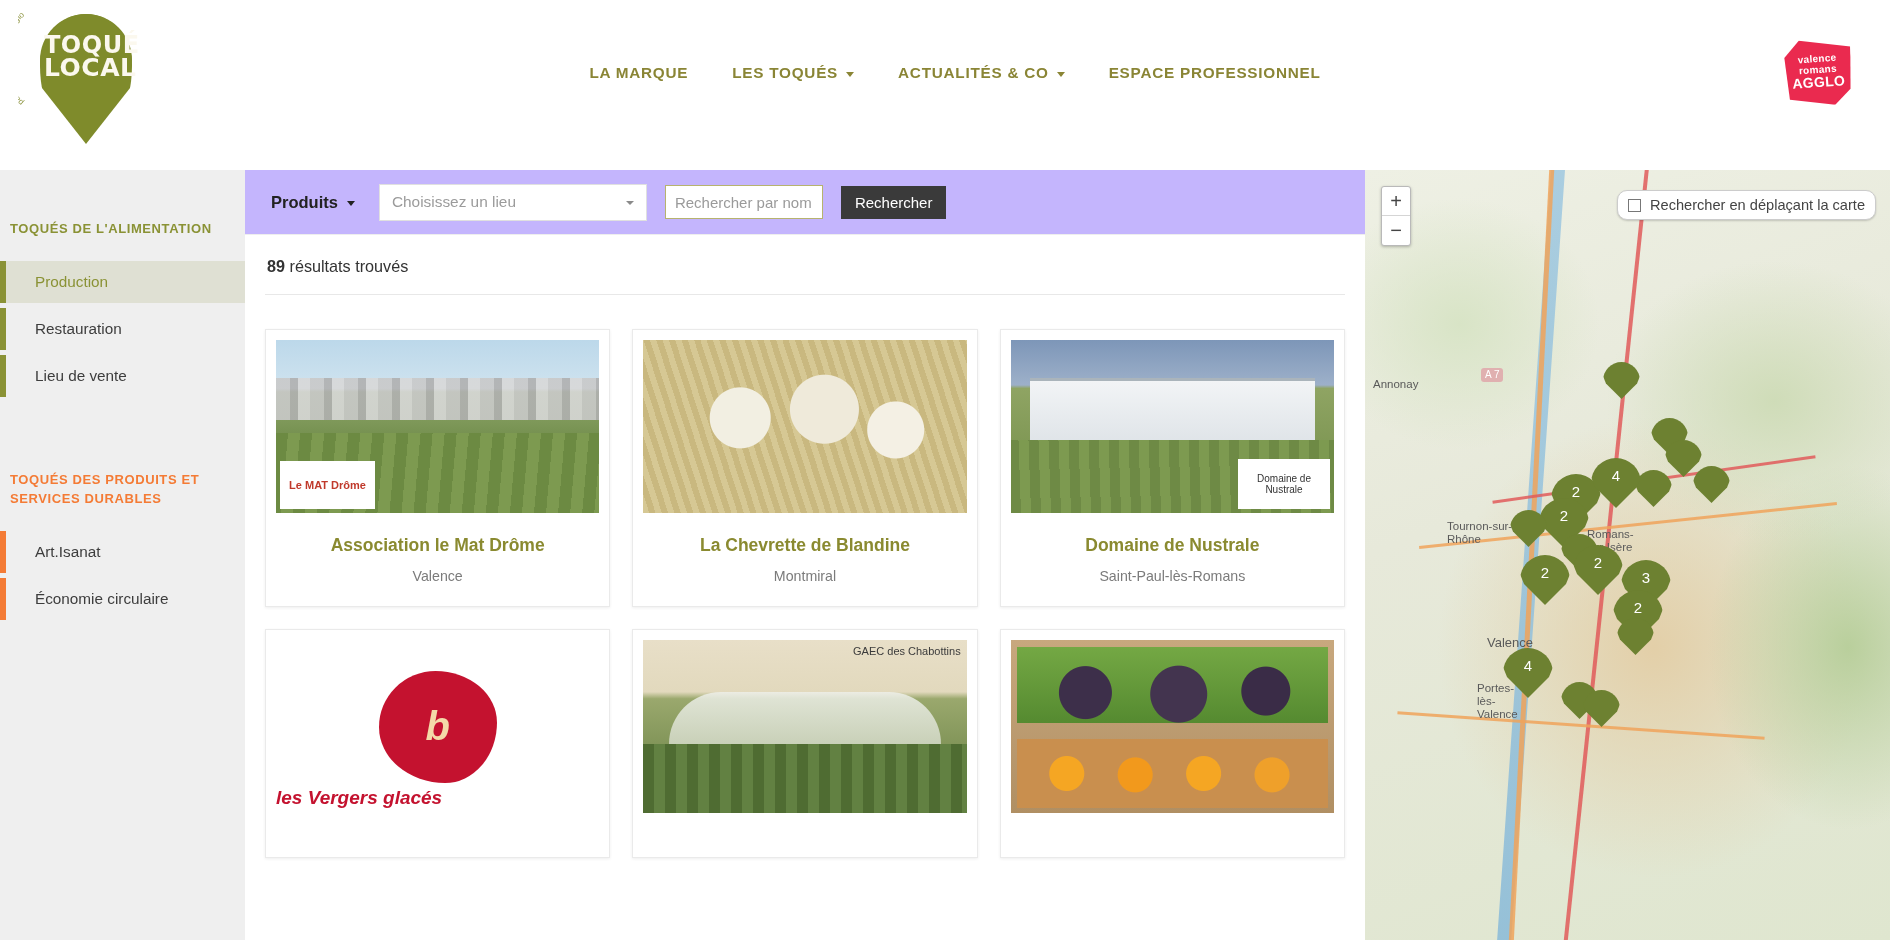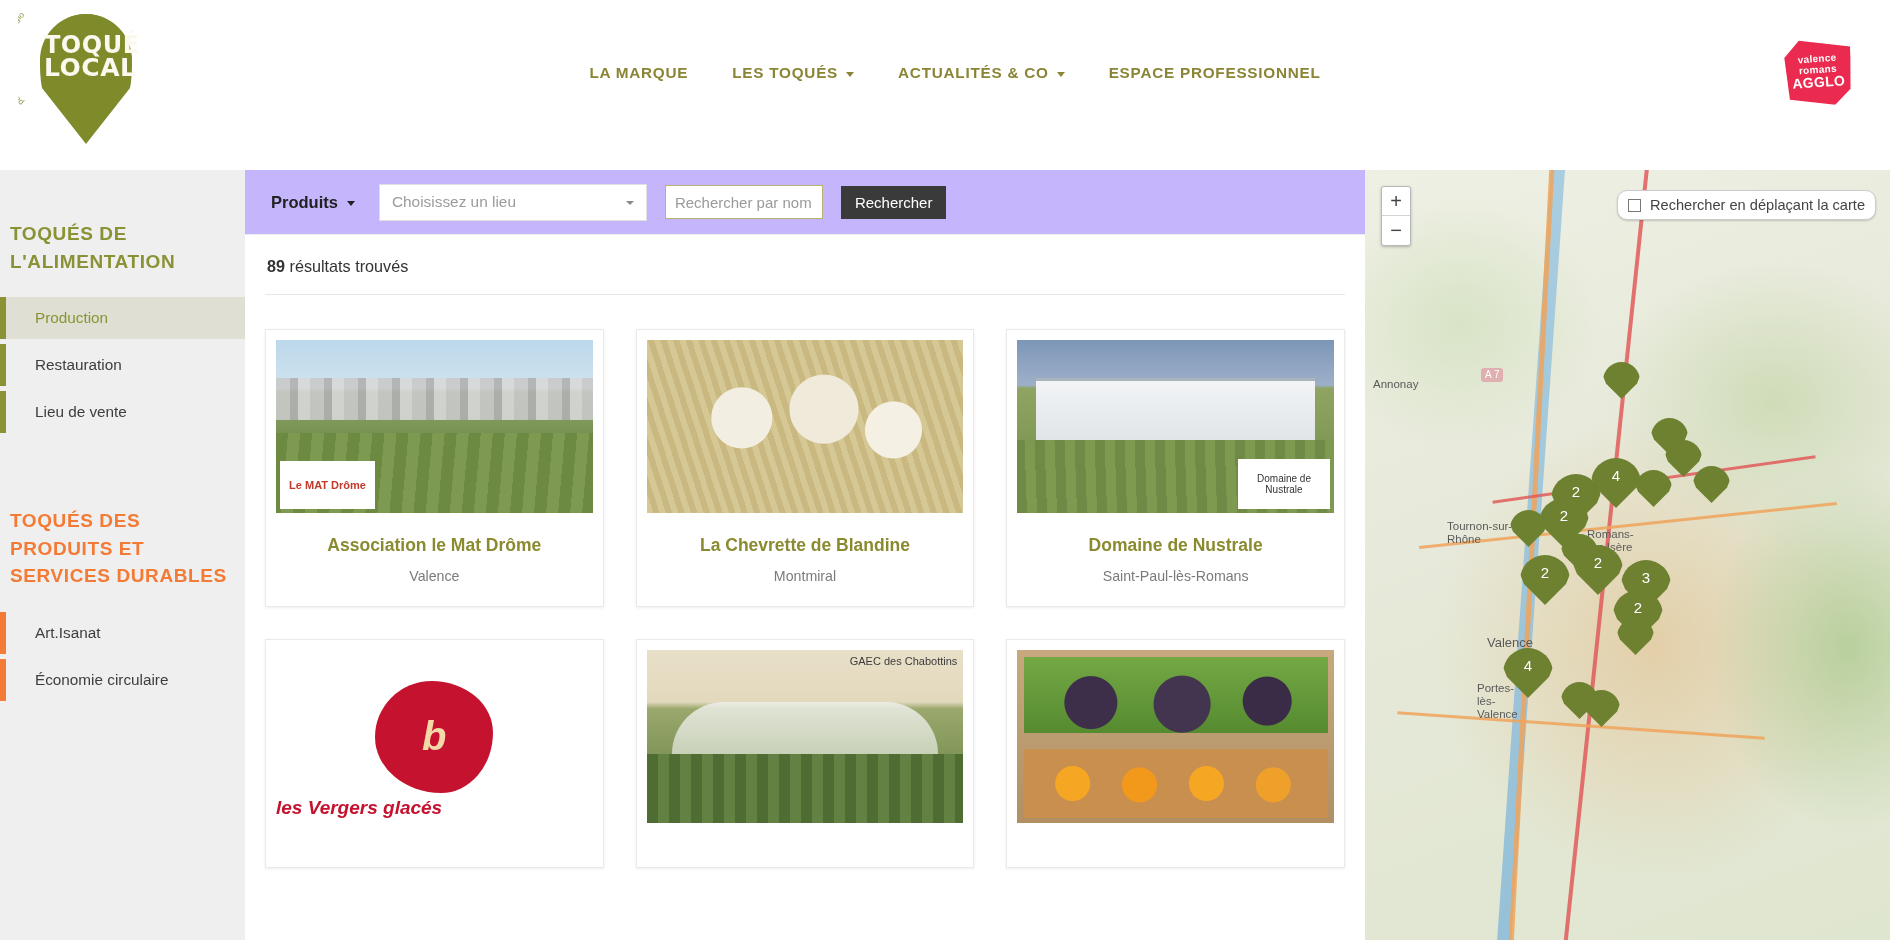--- a/index.html
+++ b/index.html
@@ -118,21 +118,21 @@
 
   
   .sidebar {
     width: 245px;
     flex: 0 0 245px;
     background: #efefef;
     padding-top: 50px;
     position: relative;
   }
   .side-section-title {
-    font-size: 19px;
+    font-size: 13px;
     font-weight: bold;
     letter-spacing: 0.6px;
     padding: 0 10px 0 10px;
     margin-bottom: 22px;
     line-height: 1.45;
   }
   .side-section-title.green { color: #8a9235; }
   .side-section-title.orange { color: #f47b35; margin-top: 74px; }
   .side-item {
     display: flex;
@@ -232,21 +232,21 @@
     color: #333;
     padding: 22px 0 18px 2px;
     border-bottom: 1px solid #e8e8e8;
     margin-bottom: 0;
   }
   .results-count b { font-weight: bold; }
 
   .cards-grid {
     display: grid;
     grid-template-columns: repeat(3, 1fr);
-    gap: 32px;
+    gap: 22px;
     padding-top: 34px;
   }
   .card {
     background: #fff;
     border: 1px solid #eaeaea;
     box-shadow: 0 1px 3px rgba(0,0,0,0.07);
     padding: 10px 10px 22px 10px;
     text-align: center;
   }
   .card-img {

